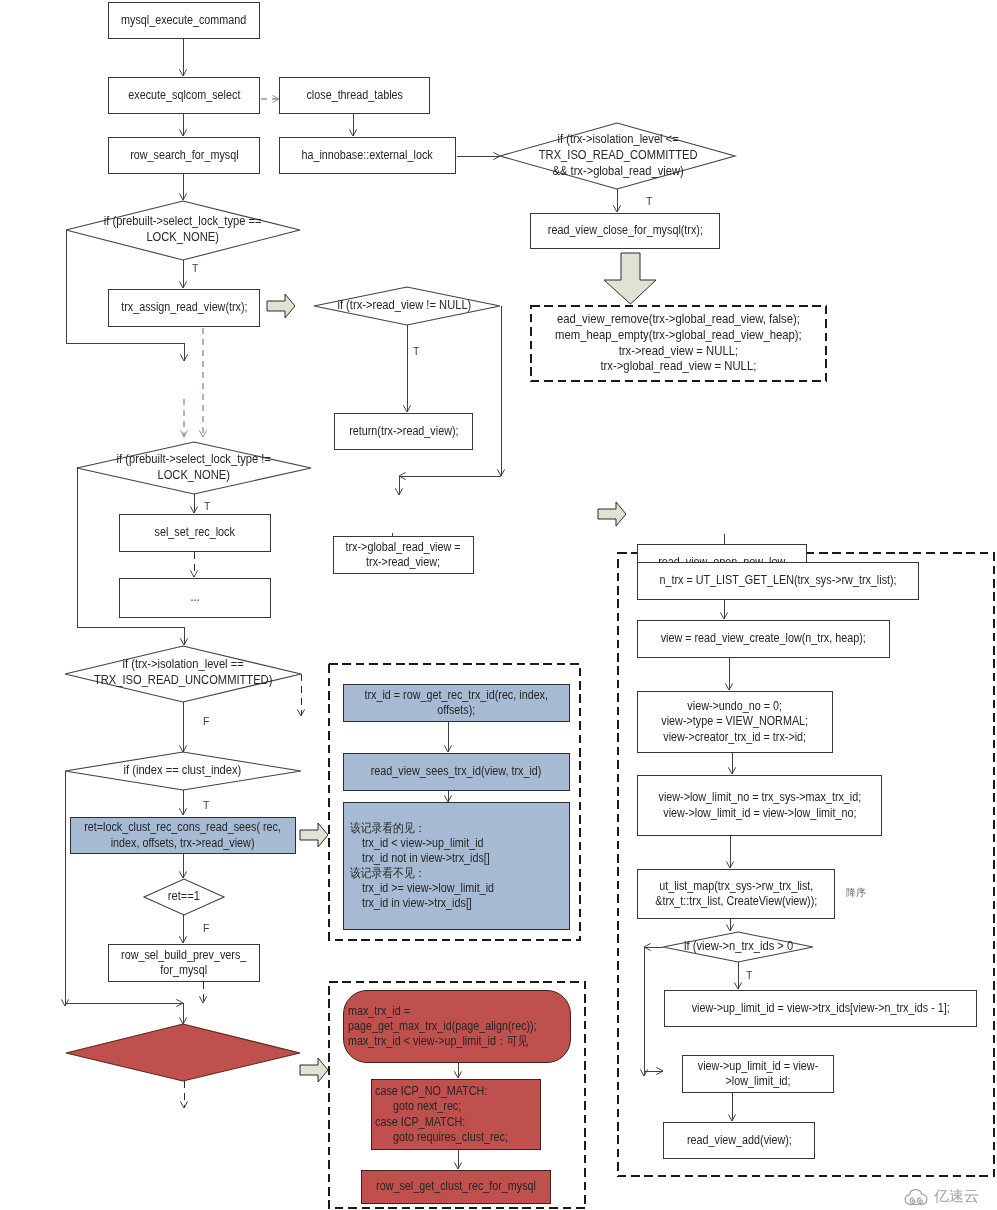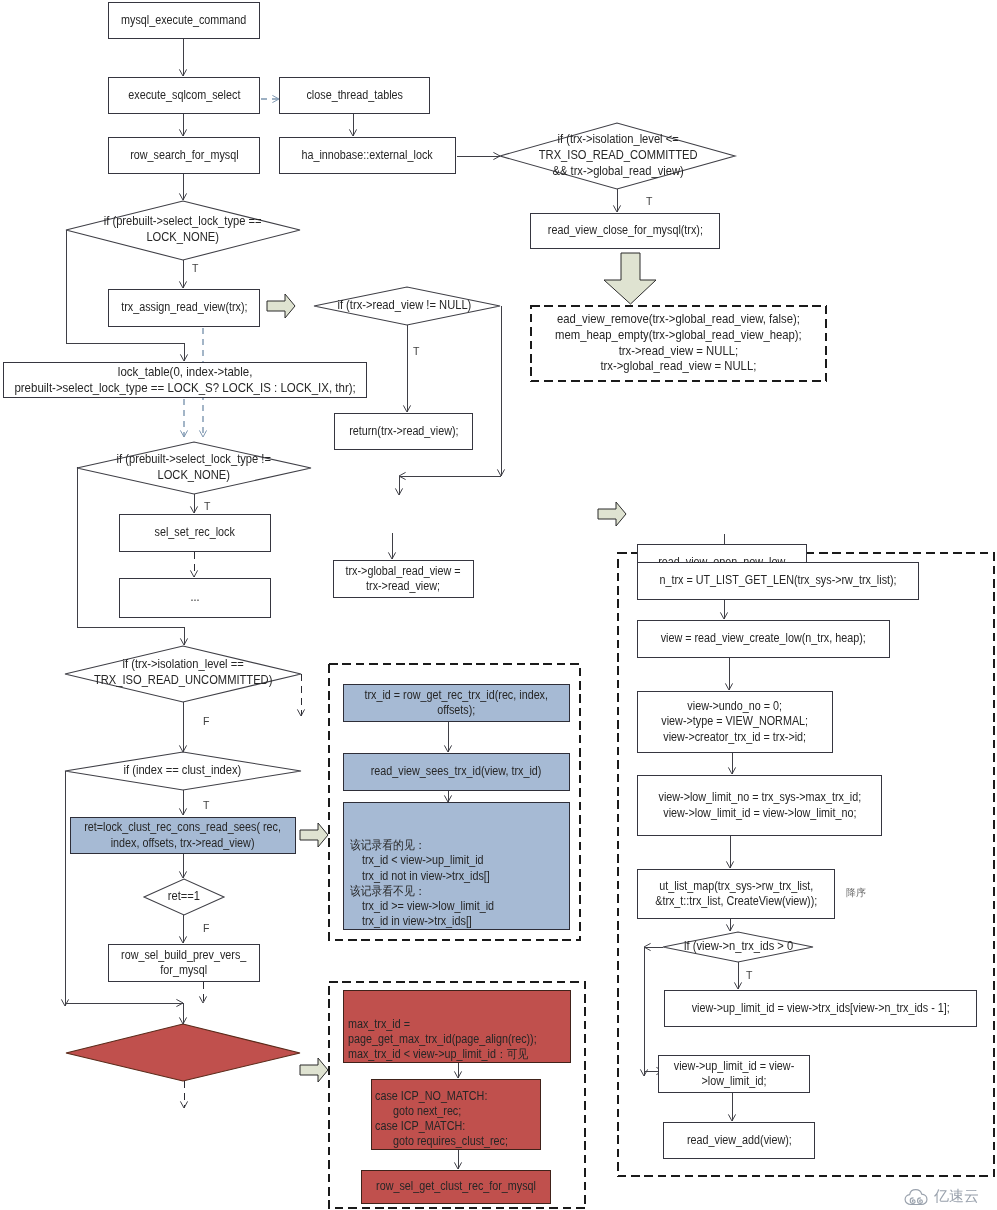--- a/index.html
+++ b/index.html
@@ -13,21 +13,21 @@
         text-align:center;line-height:1.26;z-index:3;font-size:12px;}
   .node > span{display:block;white-space:pre;transform:scaleX(0.898);transform-origin:center center;}
   .lefttext > span{transform-origin:left center;}
   .proc{border:1.4px solid #363640;background:#fff;}
   .bluebox{border:1.4px solid #2e2e38;background:#A6BAD4;z-index:4;}
   .redbox{border:1.4px solid #40221a;background:#C0504D;z-index:4;}
   .dlabel{position:absolute;z-index:5;text-align:center;font-size:12.4px;line-height:1.28;
           display:flex;align-items:center;justify-content:center;}
   .dlabel > span{display:block;white-space:pre;transform:scaleX(0.90);}
   .tlab{position:absolute;font-size:10.5px;color:#414141;z-index:6;}
-  .lefttext{justify-content:flex-start;text-align:left;align-items:flex-end;}
+  .lefttext{justify-content:flex-start;text-align:left;}
   .wm{position:absolute;z-index:7;}
 </style>
 </head>
 <body>
 
 <div id="stage">
 
 <svg id="wires" viewBox="0 0 997 1210">
  <defs>
   <marker id="ah" markerWidth="10" markerHeight="10" refX="9" refY="5" orient="auto" markerUnits="userSpaceOnUse">
@@ -153,45 +153,41 @@
     </div>
 
 <div class="node proc" style="left:108px;top:289px;width:152px;height:38px;">
       <span>trx_assign_read_view(trx);</span>
     </div>
 
 <div class="node proc" style="left:334px;top:413px;width:139px;height:37px;">
       <span>return(trx-&gt;read_view);</span>
     </div>
 
-<div class="node proc" style="left:3px;top:362px;width:364px;height:36px;font-size:12.8px;">
-      <span>lock_table(0, index-&gt;table,
-prebuilt-&gt;select_lock_type == LOCK_S? LOCK_IS : LOCK_IX, thr);</span>
-    </div>
 
 <div class="node proc" style="left:119px;top:514px;width:152px;height:38px;">
       <span>sel_set_rec_lock</span>
     </div>
 
 <div class="node proc" style="left:119px;top:578px;width:152px;height:40px;">
       <span>...</span>
     </div>
 
 <div class="node bluebox" style="left:70px;top:817px;width:226px;height:37px;">
       <span>ret=lock_clust_rec_cons_read_sees( rec,
 index, offsets, trx-&gt;read_view)</span>
     </div>
 
 <div class="node proc" style="left:108px;top:944px;width:152px;height:38px;">
       <span>row_sel_build_prev_vers_
 for_mysql</span>
     </div>
 
 
-<div class="node proc" style="left:333px;top:560px;width:141px;height:38px;">
+<div class="node proc" style="left:333px;top:536px;width:141px;height:38px;">
       <span>trx-&gt;global_read_view =
 trx-&gt;read_view;</span>
     </div>
 
 <div class="node proc" style="left:637px;top:496px;width:170px;height:38px;margin-top:48px;">
       <span>read_view_open_now_low</span>
     </div>
 
 <div class="node proc" style="left:637px;top:562px;width:282px;height:38px;">
       <span>n_trx = UT_LIST_GET_LEN(trx_sys-&gt;rw_trx_list);</span>
@@ -214,21 +210,21 @@
 
 <div class="node proc" style="left:637px;top:869px;width:198px;height:50px;">
       <span>ut_list_map(trx_sys-&gt;rw_trx_list,
 &amp;trx_t::trx_list, CreateView(view));</span>
     </div>
 
 <div class="node proc" style="left:664px;top:990px;width:313px;height:37px;">
       <span>view-&gt;up_limit_id = view-&gt;trx_ids[view-&gt;n_trx_ids - 1];</span>
     </div>
 
-<div class="node proc" style="left:658px;top:1055px;width:152px;height:38px;">
+<div class="node proc" style="left:682px;top:1055px;width:152px;height:38px;">
       <span>view-&gt;up_limit_id = view-
 &gt;low_limit_id;</span>
     </div>
 
 <div class="node proc" style="left:663px;top:1122px;width:152px;height:37px;">
       <span>read_view_add(view);</span>
     </div>
 
 <div class="node bluebox" style="left:343px;top:684px;width:227px;height:38px;">
       <span>trx_id = row_get_rec_trx_id(rec, index,
@@ -241,21 +237,21 @@
 
 <div class="node bluebox lefttext" style="left:343px;top:802px;width:227px;height:128px;padding-left:6px;">
       <span>该记录看的见：
     trx_id &lt; view-&gt;up_limit_id
     trx_id not in view-&gt;trx_ids[]
 该记录看不见：
     trx_id &gt;= view-&gt;low_limit_id
     trx_id in view-&gt;trx_ids[]</span>
     </div>
 
-<div class="node redbox lefttext" style="left:343px;top:990px;width:228px;height:73px;padding-left:4px;">
+<div class="node redbox lefttext" style="left:343px;top:990px;width:228px;height:73px;padding-left:4px;border-radius:24px;">
       <span>max_trx_id =
 page_get_max_trx_id(page_align(rec));
 max_trx_id &lt; view-&gt;up_limit_id：可见</span>
     </div>
 
 <div class="node redbox lefttext" style="left:371px;top:1079px;width:170px;height:71px;padding-left:3px;">
       <span>case ICP_NO_MATCH:
       goto next_rec;
 case ICP_MATCH:
       goto requires_clust_rec;</span>

